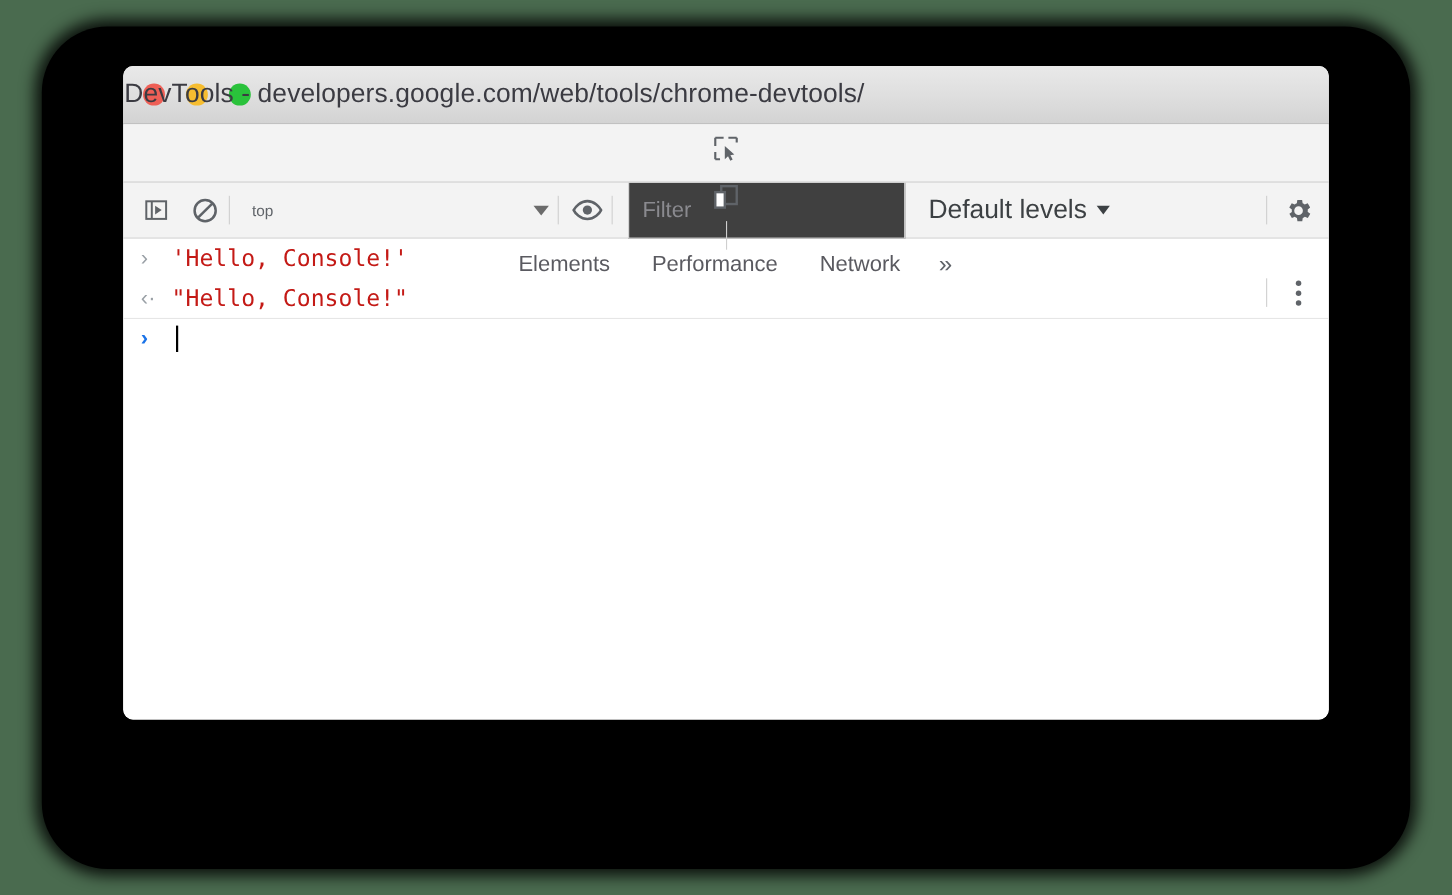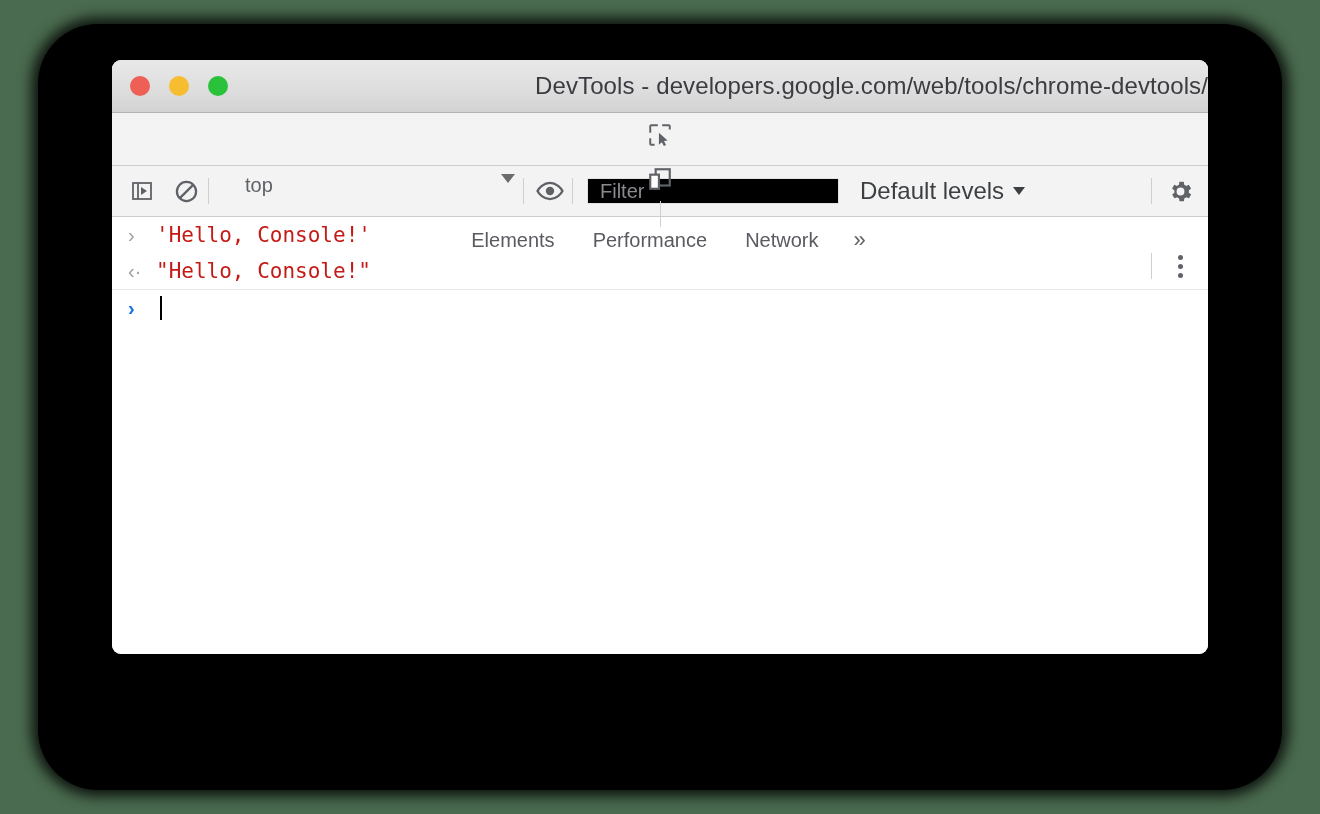--- a/index.html
+++ b/index.html
@@ -57,22 +57,22 @@
   .light {
     width: 20px;
     height: 20px;
     border-radius: 50%;
   }
   .light.red    { background: #ee5f56; }
   .light.yellow { background: #f6bd30; }
   .light.green  { background: #2ac23b; }
   .titlebar-title {
     position: absolute;
-    left: 11px; right: 0;
-    text-align: right;
+    left: 1px; right: 0;
+    text-align: left;
     font-size: 24px;
     color: #3b3b42;
     letter-spacing: 0.1px;
     pointer-events: none;
   }
 
   
   .tabrow {
     height: 52px;
     background: #f3f3f3;
@@ -153,38 +153,39 @@
   .console-toolbar {
     height: 50px;
     background: #f3f3f3;
     border-bottom: 1px solid #cdcdcd;
     display: flex;
     align-items: center;
     padding-left: 8px;
   }
   .ctx-select {
     display: flex;
+    align-items: center;
     width: 270px;
     height: 34px;
-    margin-left: 28px;
+    margin-left: 12px;
     padding: 0 8px;
-    font-size: 20px;
+    font-size: 14px;
     color: #5f6368;
     justify-content: space-between;
   }
   .caret {
     width: 0; height: 0;
     border-left: 7px solid transparent;
     border-right: 7px solid transparent;
     border-top: 9px solid #6b6b6b;
   }
   .filter-input {
     width: 252px;
-    height: 26px;
-    background: #000000;
+    height: 52px;
+    background: #404040;
     border: 1px solid #e2e2e2;
     margin-left: 14px;
     display: flex;
     align-items: center;
     padding: 0 12px;
     box-sizing: border-box;
   }
   .filter-input span {
     font-size: 20px;
     color: #8a8a8f;

